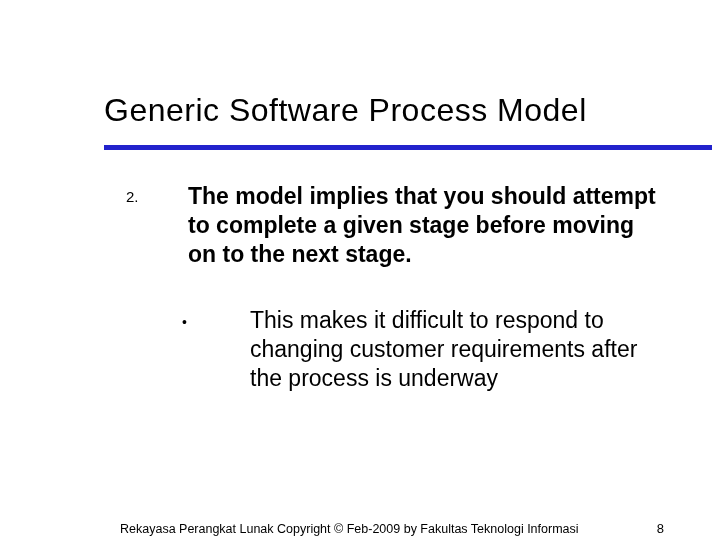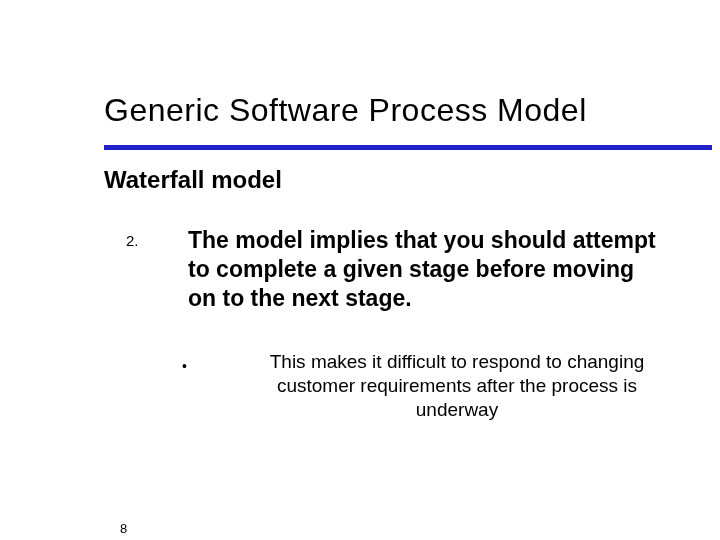--- a/index.html
+++ b/index.html
@@ -69,25 +69,24 @@
     margin-top: 4px;
   }
   .bullet {
     font-size: 14px;
     color: #000;
     width: 36px;
     flex-shrink: 0;
     padding-top: 8px;
   }
   .sub-text {
-    font-size: 19px;
+    font-size: 23px;
     color: #000;
     line-height: 1.25;
     flex: 1;
-    text-align: center;
   }
   .footer {
     position: absolute;
     bottom: 20px;
     left: 40px;
     right: 40px;
     display: flex;
     justify-content: space-between;
     align-items: baseline;
     font-size: 12.5px;
@@ -96,28 +95,28 @@
   .page-num {
     font-size: 13px;
   }
 </style>
 </head>
 <body>
 
 <div class="slide">
   <h1 class="title">Generic Software Process Model</h1>
   <div class="rule"></div>
-  <div class="subtitle">Waterfall model</div>
 
   <div class="numbered">
     <div class="num">2.</div>
     <div class="body-text">The model implies that you should attempt to complete a given stage before moving on to the next stage.</div>
   </div>
 
   <div class="bulleted">
     <div class="bullet">•</div>
     <div class="sub-text">This makes it difficult to respond to changing customer requirements after the process is underway</div>
   </div>
 
   <div class="footer">
+    <span>Rekayasa Perangkat Lunak Copyright © Feb-2009 by Fakultas Teknologi Informasi</span>
     <span class="page-num">8</span>
   </div>
 </div>
 
 </body></html>

